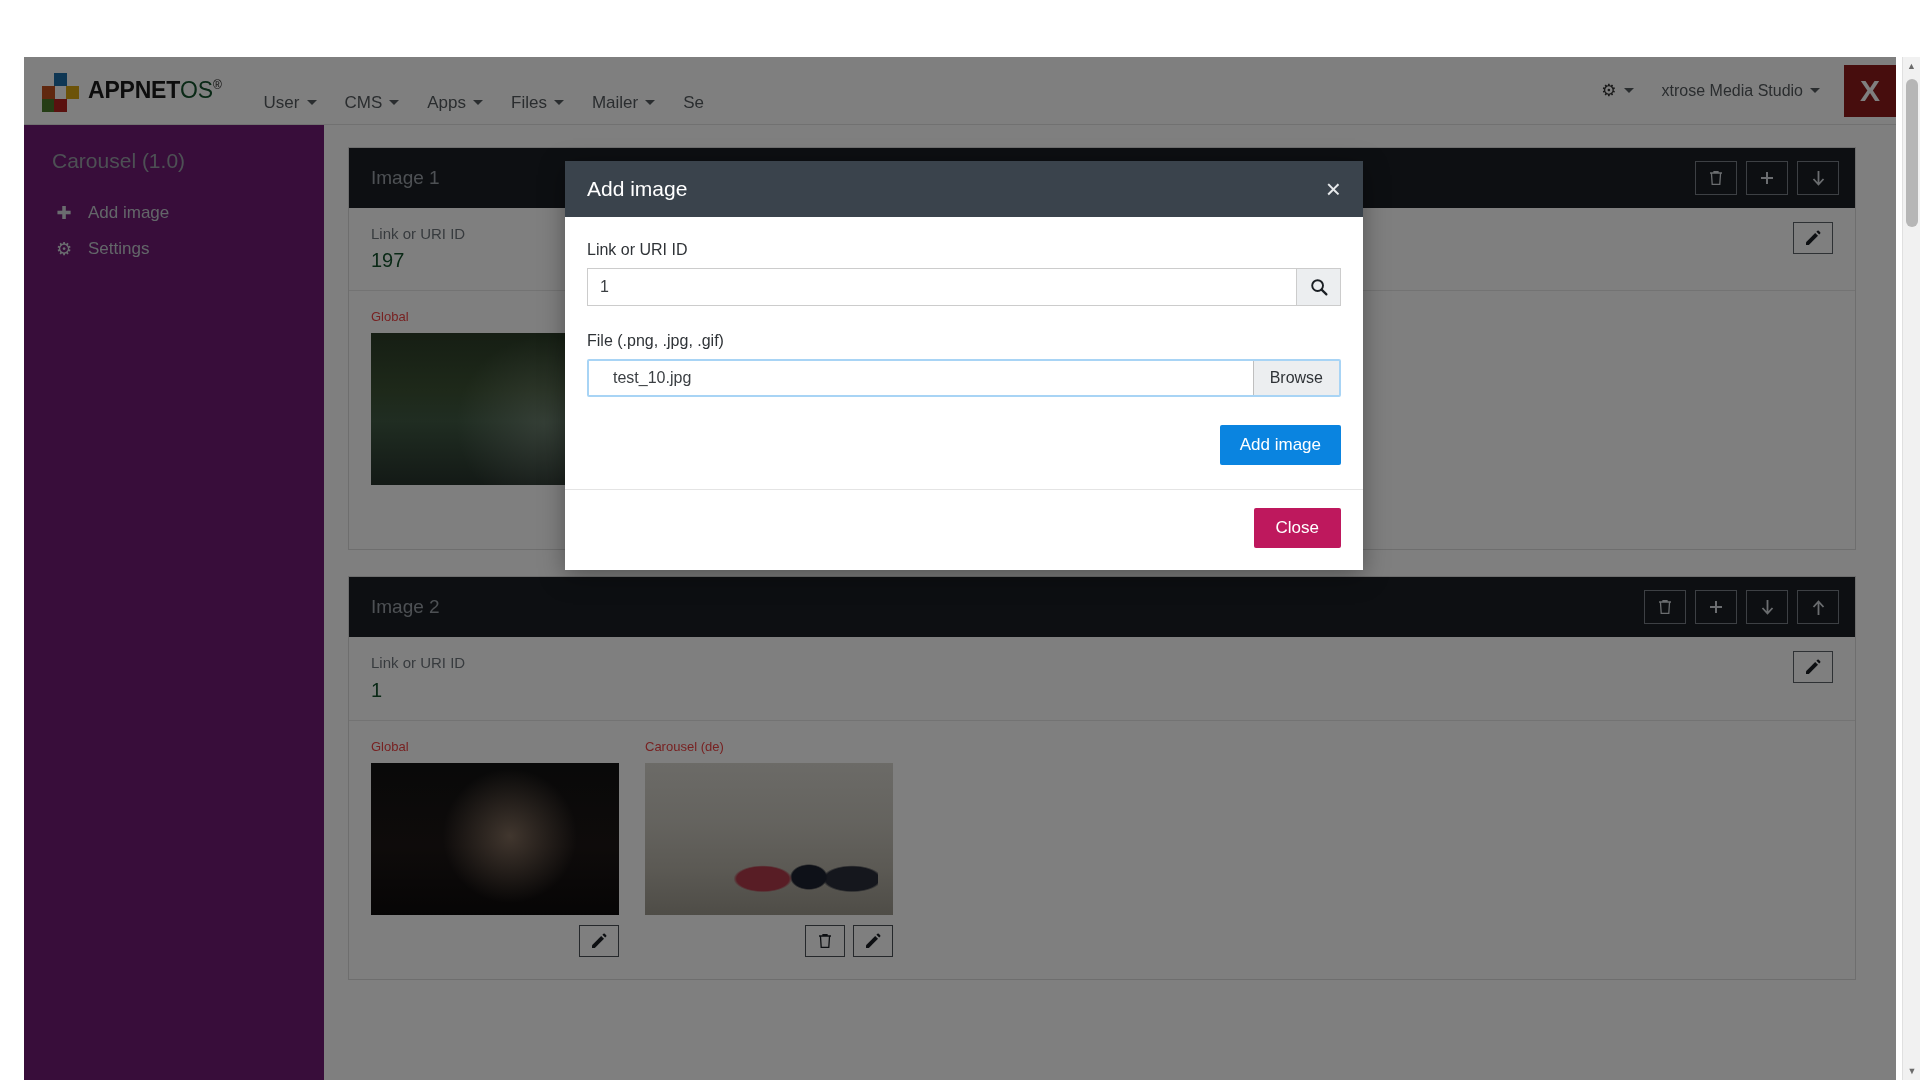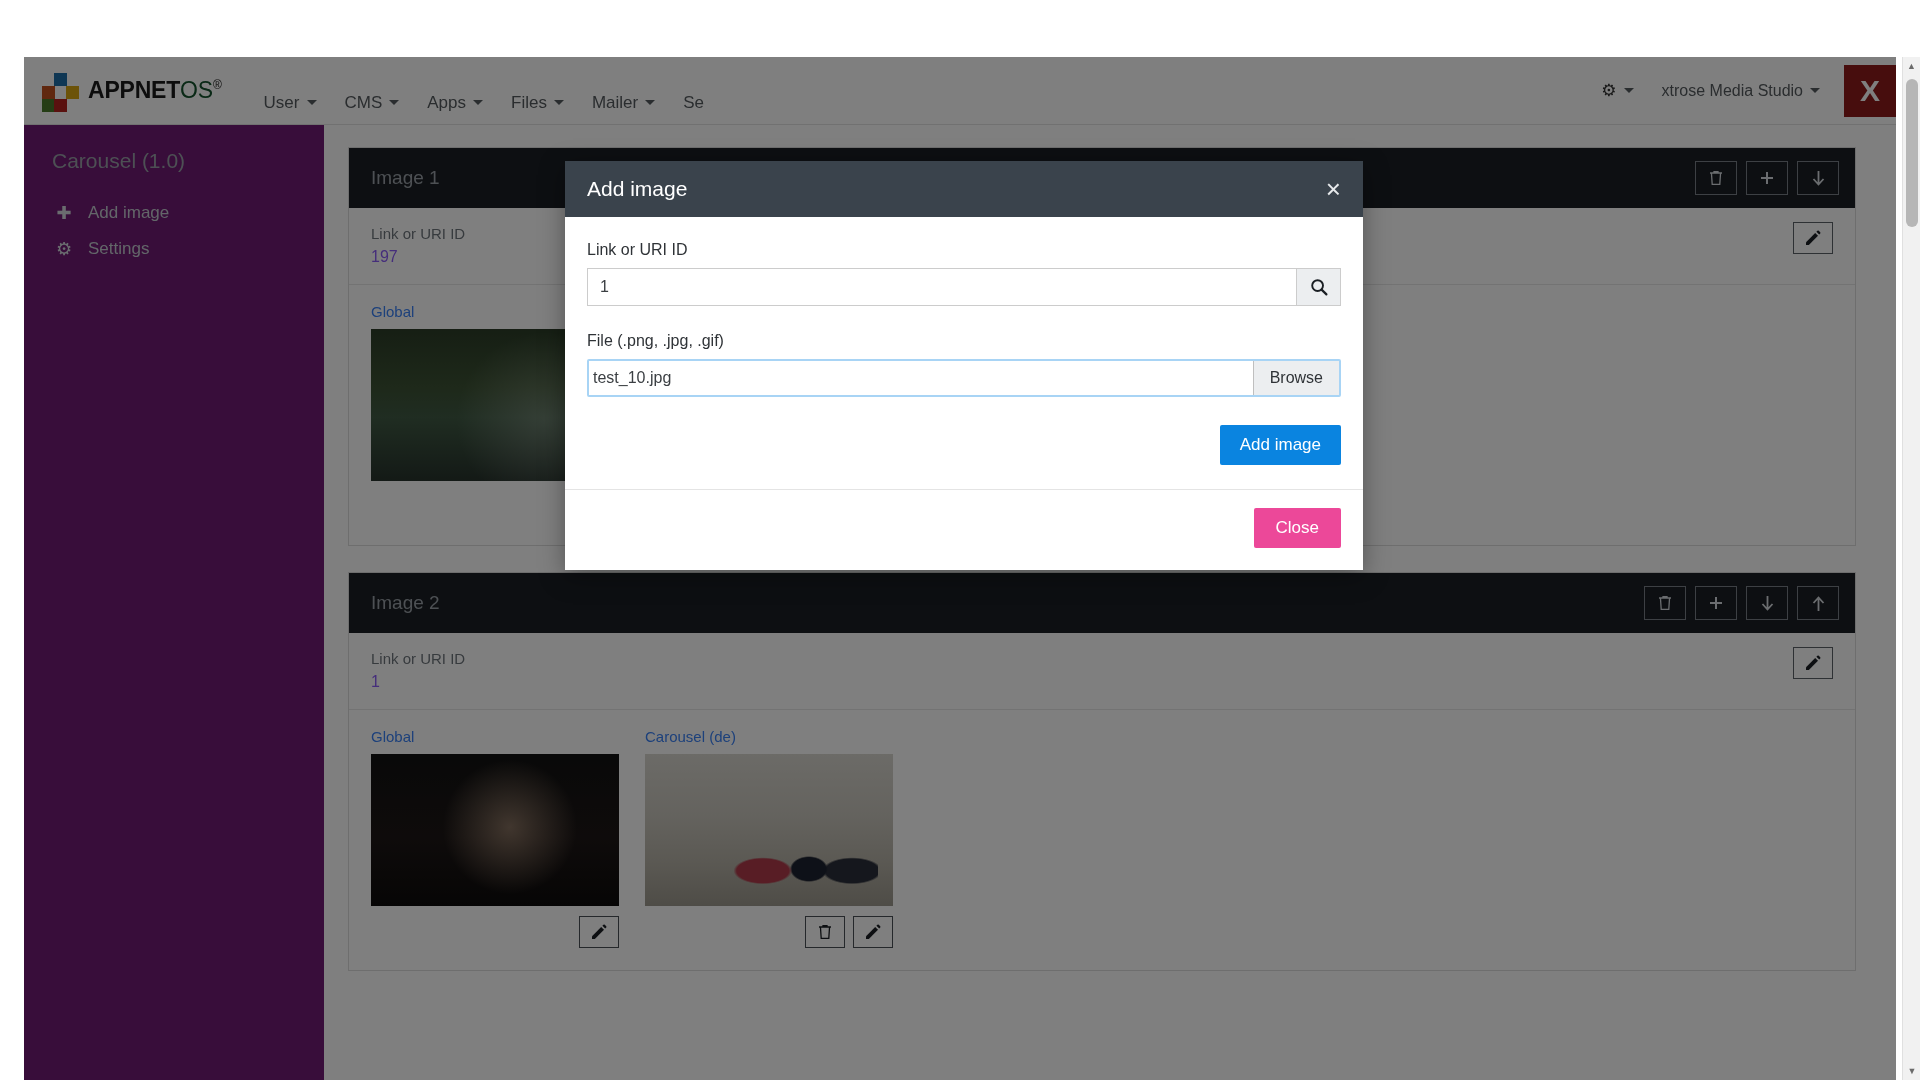--- a/index.html
+++ b/index.html
@@ -214,22 +214,22 @@
     border-bottom: 1px solid #e6e6e6;
     display: flex;
     align-items: flex-start;
   }
   .sub-label {
     color: #6f767d;
     font-size: 15px;
     line-height: 1.55;
   }
   .sub-value {
-    color: #8b5cf6;
-    font-size: 16px;
+    color: #14532d;
+    font-size: 20px;
     line-height: 1.55;
   }
   .panel-sub .edit-wrap { margin-left: auto; }
   .edit-btn {
     width: 40px; height: 32px;
     border: 1px solid #5d6369;
     background: transparent;
     display: flex;
     align-items: center;
     justify-content: center;
@@ -237,22 +237,22 @@
   }
 
   .thumbs {
     display: flex;
     gap: 26px;
     padding: 18px 22px 22px 22px;
     flex-wrap: nowrap;
   }
   .thumb-col { width: 248px; }
   .thumb-label {
-    color: #3b82f6;
-    font-size: 15px;
+    color: #ef4444;
+    font-size: 13px;
     margin-bottom: 9px;
   }
   .thumb-img {
     width: 248px;
     height: 152px;
     background: #2a2a2a;
     position: relative;
     overflow: hidden;
   }
   .thumb-actions {
@@ -362,21 +362,21 @@
   .file-group {
     display: flex;
     border: 2px solid #a8d4f5;
     border-radius: 2px;
     margin-bottom: 28px;
   }
   .file-input {
     flex: 1;
     height: 34px;
     border: none;
-    padding: 0 4px;
+    padding: 0 24px;
     font-size: 16px;
     color: #3b3f43;
     font-family: "Liberation Sans", sans-serif;
     outline: none;
     background: #ffffff;
   }
   .browse-btn {
     height: 34px;
     padding: 0 16px;
     border: none;
@@ -402,21 +402,21 @@
     cursor: pointer;
     border-radius: 2px;
   }
   .modal-foot {
     border-top: 1px solid #e4e4e4;
     padding: 18px 22px 22px 22px;
     display: flex;
     justify-content: flex-end;
   }
   .secondary-btn {
-    background: #ec4899;
+    background: #be185d;
     color: #ffffff;
     border: none;
     font-size: 17px;
     padding: 10px 22px;
     font-family: "Liberation Sans", sans-serif;
     cursor: pointer;
     border-radius: 2px;
   }
 
   

